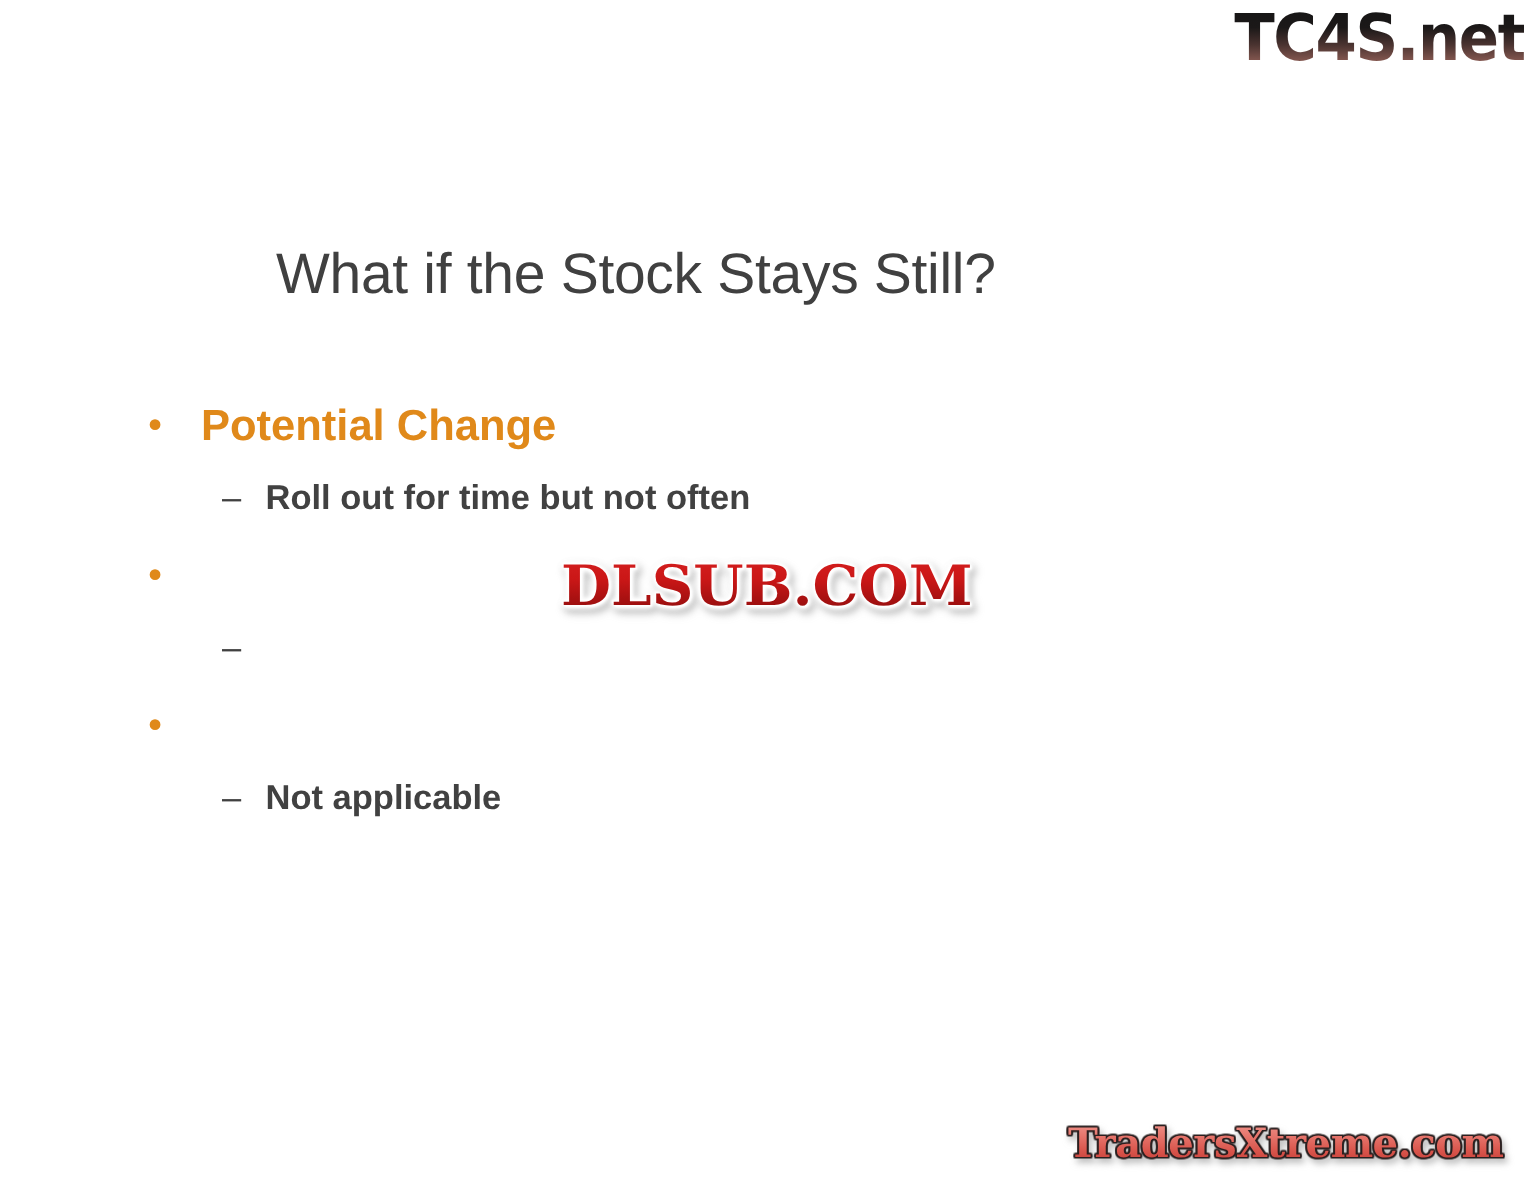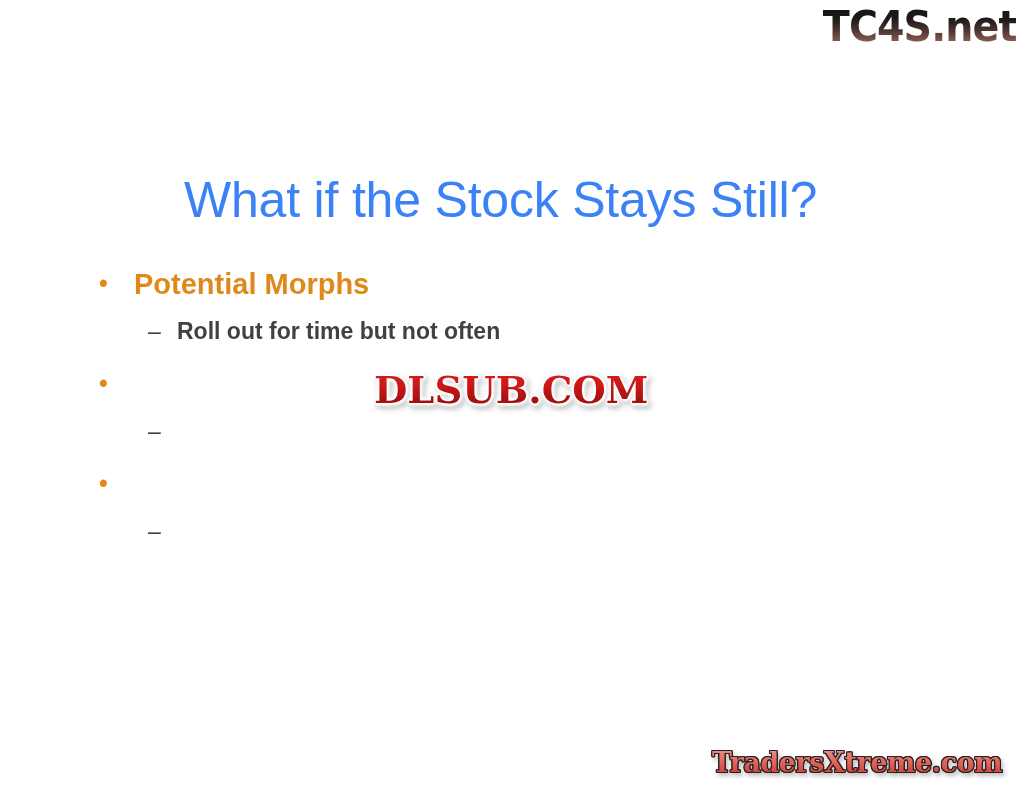--- a/index.html
+++ b/index.html
@@ -38,23 +38,23 @@
     color: transparent;
     -webkit-text-fill-color: transparent;
     white-space: nowrap;
   }
 
   
   #slide-title {
     position: absolute;
     left: 184px;
     top: 137px;
-    font-size: 50px;
+    font-size: 38px;
     font-weight: normal;
-    color: #3b82f6;
+    color: #404040;
     letter-spacing: -0.2px;
     white-space: nowrap;
   }
 
   
   #body-list {
     position: absolute;
     left: 0;
     top: 264px;
     width: 100%;
@@ -170,21 +170,21 @@
 
   <div id="brand-logo">TC4S.net</div>
 
   <h1 id="slide-title">What if the Stock Stays Still?</h1>
 
   <div id="body-list">
 
     <div class="bullet-group">
       <div class="level1">
         <span class="marker">•</span>
-        <span class="label">Potential Morphs</span>
+        <span class="label">Potential Change</span>
       </div>
       <div class="level2">
         <span class="marker">–</span>
         <span class="label">Roll out for time but not often</span>
       </div>
     </div>
 
     <div class="bullet-group">
       <div class="level1">
         <span class="marker">•</span>
@@ -193,20 +193,21 @@
         <span class="marker">–</span>
       </div>
     </div>
 
     <div class="bullet-group">
       <div class="level1">
         <span class="marker">•</span>
       </div>
       <div class="level2">
         <span class="marker">–</span>
+        <span class="label">Not applicable</span>
       </div>
     </div>
 
   </div>
 
   <div id="dlsub-watermark">DLSUB.COM</div>
 
   <div id="tx-watermark">TradersXtreme.com</div>
 
 </div>

